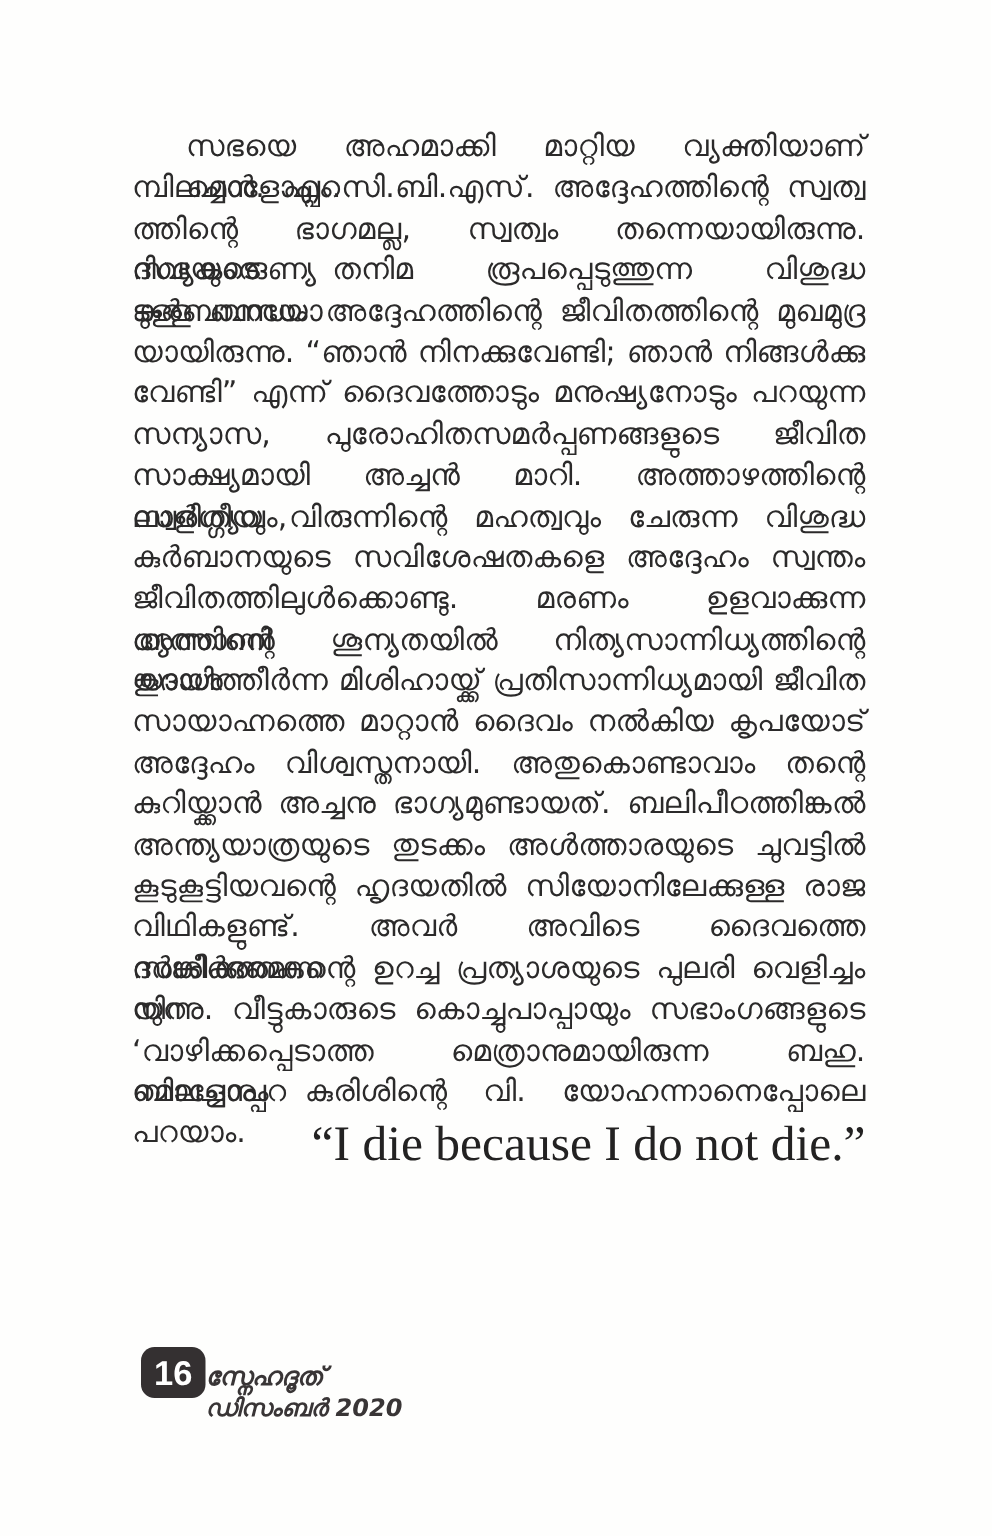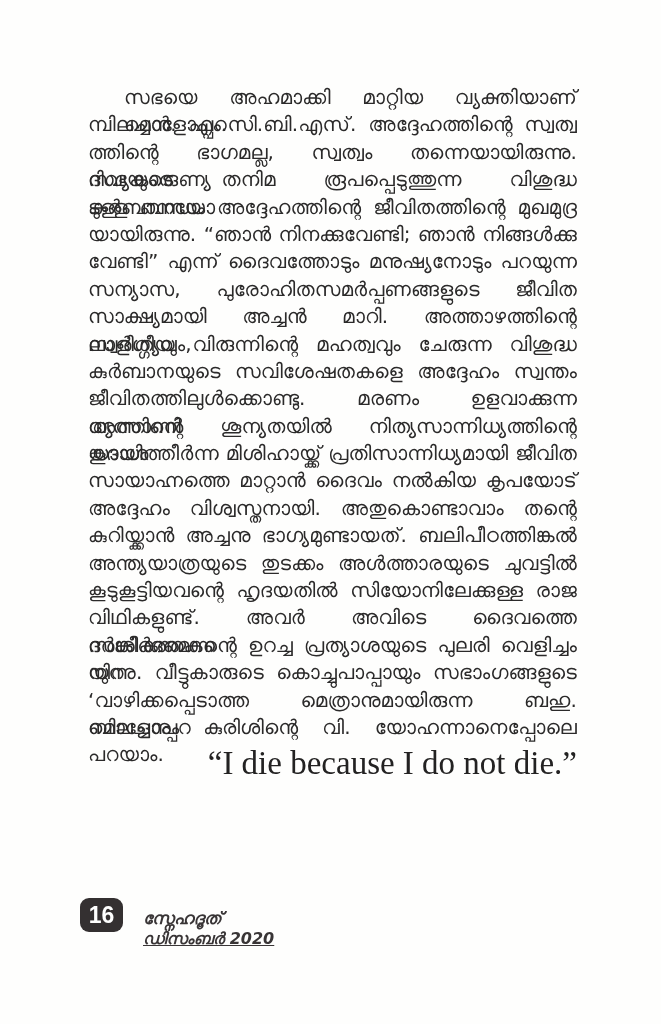--- a/index.html
+++ b/index.html
@@ -41,25 +41,25 @@
     margin-top: 7px;
     font-family: "Liberation Serif", "DejaVu Serif", serif;
     font-size: 33px;
     line-height: 30px;
     color: #232222;
     text-align: right;
   }
   
   .footer {
     position: absolute;
-    left: 80px;
+    left: 94px;
     top: 896px;
     display: flex;
     align-items: flex-start;
-    gap: 20px;
+    gap: 0;
     justify-content: center;
   }
   .page-badge {
     background: #343031;
     color: #ffffff;
     width: 43px;
     height: 34px;
     border-radius: 9px;
     display: flex;
     align-items: center;
@@ -76,21 +76,20 @@
     color: #393536;
   }
   .footer-pub .pub-name {
     font-size: 17px;
     line-height: 21px;
     margin-top: 12px;
   }
   .footer-pub .pub-issue {
     font-size: 16px;
     line-height: 20px;
-    text-decoration: underline;
   }
 </style>
 </head>
 <body>
 
 <div class="page">
 
   <div class="article">
     <div>
         <div class="ml-line first">സഭയെ അഹമാക്കി മാറ്റിയ വ്യക്തിയാണ് മൊളോപ്പറ</div>

